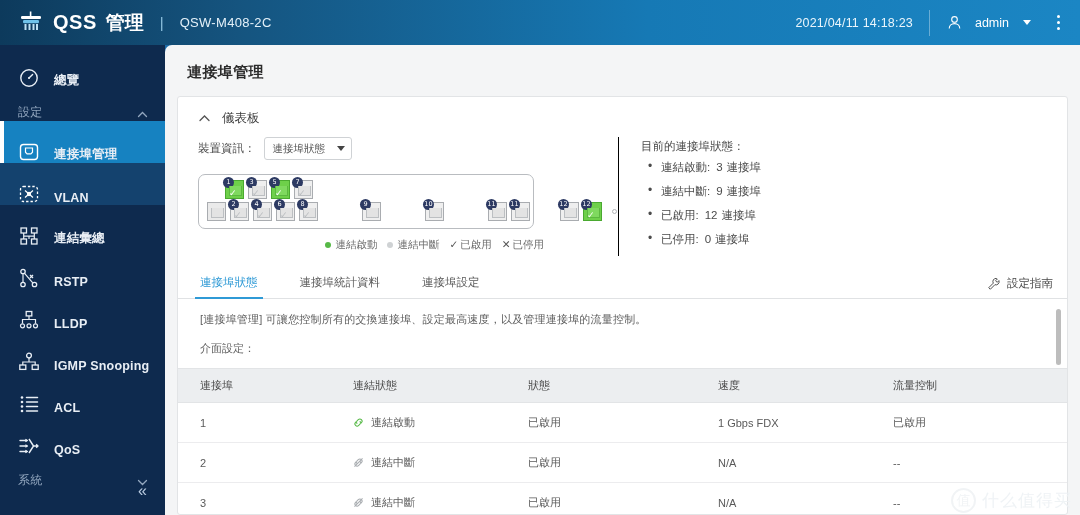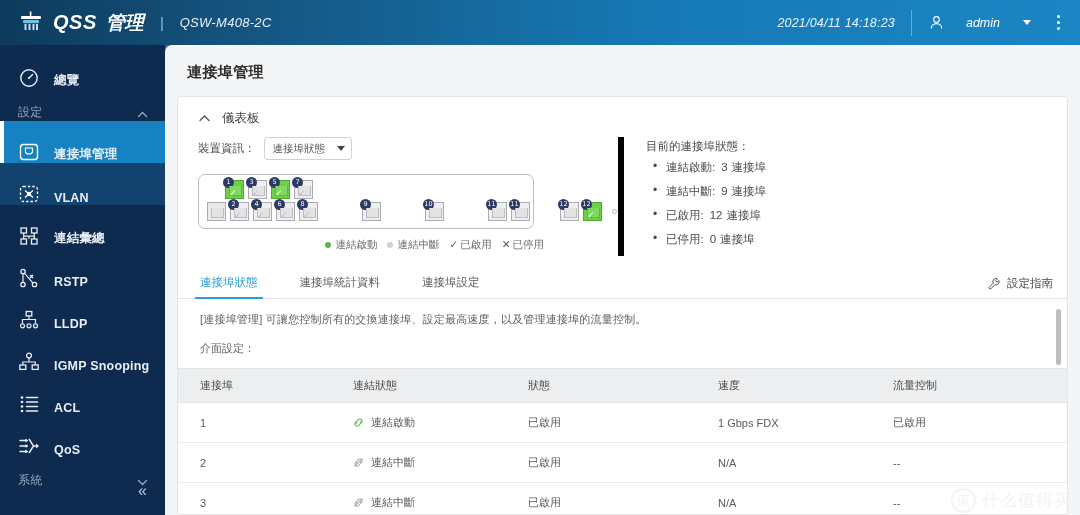--- a/index.html
+++ b/index.html
@@ -8,33 +8,33 @@
     font-family: "Liberation Sans", "DejaVu Sans", sans-serif;
     background: #1c6ca8;
     overflow: hidden;
   }
   #app { position: relative; width: 1080px; height: 515px; }
 
   
   .topbar {
     position: absolute; top: 0; left: 0; width: 1080px; height: 45px;
     background: linear-gradient(to right, #0d3a5c 0%, #15547f 22%, #1679b5 60%, #1b86c4 100%);
-    display: flex; align-items: center; font-style: italic;
+    display: flex; align-items: center;
   }
   .brand { display: flex; align-items: center; gap: 9px; padding-left: 18px; }
   .brand-logo { width: 26px; height: 26px; display: block; }
   .brand-qss { color: #fff; font-size: 20px; font-weight: bold; letter-spacing: .5px; }
   .brand-cn  { color: #fff; font-size: 19px; font-weight: bold; }
   .brand-sep { color: #8fc2e0; font-size: 15px; margin: 0 7px; font-weight: 300; }
   .brand-model { color: #e4f1f9; font-size: 13px; letter-spacing: .3px; }
 
   .topright { margin-left: auto; display: flex; align-items: center; padding-right: 14px; gap: 0; }
   .clock { color: #eaf5fc; font-size: 12.5px; letter-spacing: .2px; }
   .vdiv { width: 1px; height: 26px; background: rgba(255,255,255,.35); margin: 0 16px; }
-  .user { display: flex; align-items: center; gap: 21px; color: #fff; font-size: 12.5px; justify-content: center; }
+  .user { display: flex; align-items: center; gap: 12px; color: #fff; font-size: 12.5px; justify-content: center; }
   .user-ico { width: 17px; height: 17px; }
   .caret-dn { width: 0; height: 0; border-left: 4px solid transparent; border-right: 4px solid transparent; border-top: 5px solid #fff; margin-left: 2px; }
   .kebab { margin-left: 20px; display: flex; flex-direction: column; gap: 3px; padding: 4px 6px; }
   .kebab i { width: 3px; height: 3px; background: #fff; border-radius: 50%; display: block; }
 
   
   .sidebar {
     position: absolute; top: 45px; left: 0; width: 165px; height: 470px;
     background: #0e2a4e;
   }
@@ -113,21 +113,21 @@
   .port.green .jack { border-color: #5cb840; background: #7fd95f; }
   .port .chk { position: absolute; left: 3px; bottom: 0px; font-size: 9px; color: #fff; line-height: 9px; } .gap-md { width: 36px; } .gap-lg { width: 22px; }
   .dot-small { width: 5px; height: 5px; border: 1px solid #b2b5b8; border-radius: 50%; align-self: center; margin-left: 6px; background:#fff;}
 
   .legend { display: flex; align-items: center; gap: 10px; justify-content: flex-end; width: 346px; margin-top: 9px; font-size: 10.5px; color: #6b6b6b; }
   .legend i.dot { width: 6px; height: 6px; border-radius: 50%; display: inline-block; margin-right: 4px; vertical-align: middle; }
   .legend .lk-on { background: #57b947; }
   .legend .lk-off { background: #cfd2d4; }
   .legend .mk { color: #555; margin-right: 2px; }
 
-  .dash-right { flex: 1; border-left: 6px solid #000000; padding: 2px 0 0 22px; }
+  .dash-right { flex: 1; border-left: 1px solid #000000; padding: 2px 0 0 22px; }
   .status-title { font-size: 11.5px; color: #4a4a4a; margin-bottom: 6px; }
   .status-list { list-style: none; }
   .status-list li { font-size: 11.5px; color: #4a4a4a; margin: 0 0 9px 0; position: relative; padding-left: 20px; }
   .status-list li::before { content: "•"; position: absolute; left: 7px; top: -1px; color: #4a4a4a; font-size: 12px; }
   .status-list .num { margin: 0 4px 0 6px; }
 
   
   .tabs-row {
     display: flex; align-items: flex-end; border-bottom: 1px solid #e0e2e4;
     padding: 0 14px 0 20px; margin-top: 6px; height: 33px;

